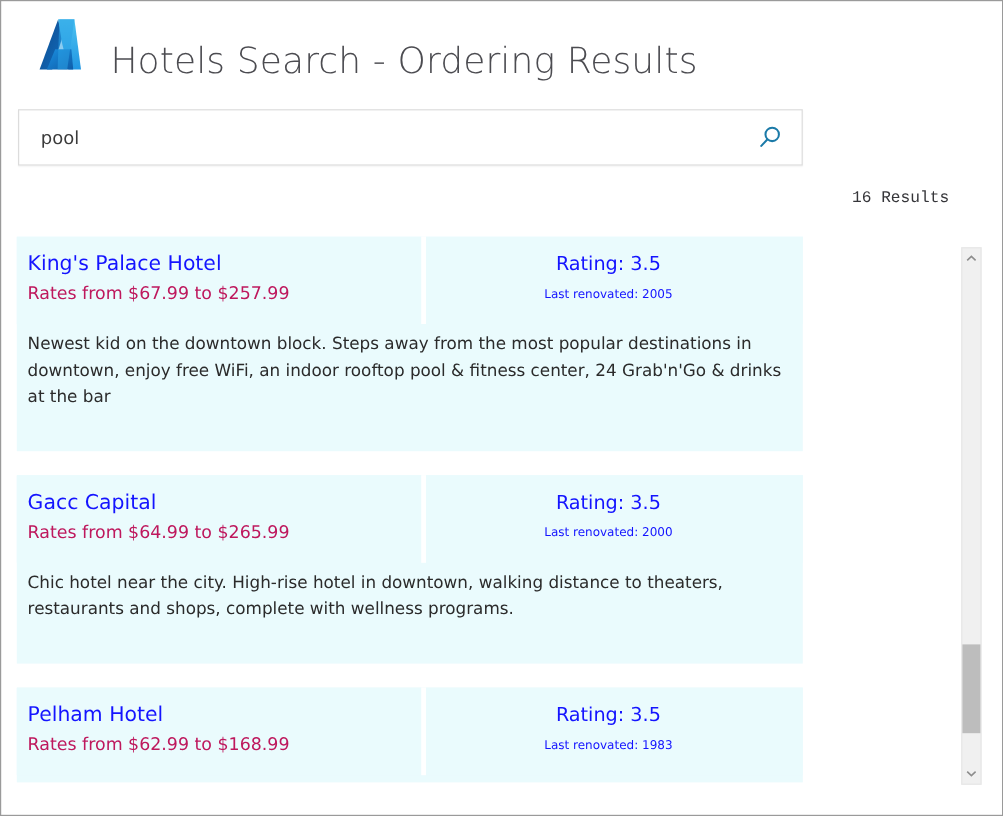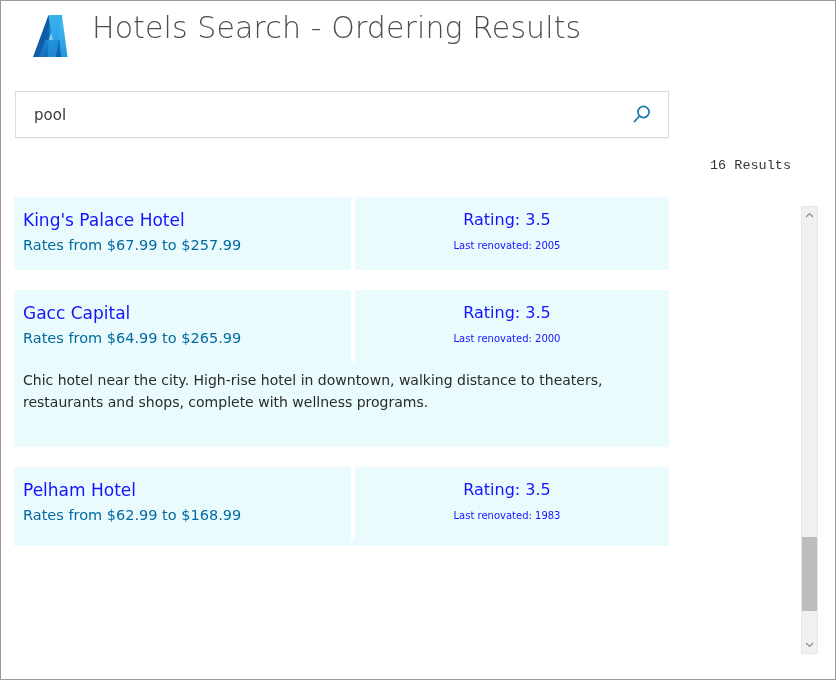--- a/index.html
+++ b/index.html
@@ -24,21 +24,21 @@
     left: 0;
     top: 0;
     width: 790px;
     height: 678px;
     box-sizing: border-box;
   }
 
   
   .header {
     display: flex;
-    align-items: flex-start;
+    align-items: flex-end;
     padding: 9px 0 0 20px;
     height: 68px;
     box-sizing: border-box;
   }
   .logo {
     width: 58px;
     height: 58px;
     flex: 0 0 58px;
     display: block;
   }
@@ -138,21 +138,21 @@
   .hotel-rating {
     font-family: "DejaVu Sans", sans-serif;
     font-size: 16px;
     color: #1414ff;
     line-height: 26px;
     white-space: nowrap;
   }
   .hotel-rates {
     font-family: "DejaVu Sans", sans-serif;
     font-size: 14.5px;
-    color: #0369a1;
+    color: #be185d;
     line-height: 25px;
     white-space: nowrap;
   }
   .hotel-renovated {
     font-family: "DejaVu Sans", sans-serif;
     font-size: 10px;
     color: #1414ff;
     line-height: 25px;
     white-space: nowrap;
   }
@@ -253,20 +253,21 @@
             <div class="card-col left">
               <div class="hotel-name">King's Palace Hotel</div>
               <div class="hotel-rates">Rates from $67.99 to $257.99</div>
             </div>
             <div class="card-gap"></div>
             <div class="card-col right">
               <div class="hotel-rating">Rating: 3.5</div>
               <div class="hotel-renovated">Last renovated: 2005</div>
             </div>
           </div>
+          <div class="card-desc">Newest kid on the downtown block.  Steps away from the most popular destinations in downtown, enjoy free WiFi, an indoor rooftop pool &amp; fitness center, 24 Grab'n'Go &amp; drinks at the bar</div>
         </div>
 
         <div class="result-card">
           <div class="card-head">
             <div class="card-col left">
               <div class="hotel-name">Gacc Capital</div>
               <div class="hotel-rates">Rates from $64.99 to $265.99</div>
             </div>
             <div class="card-gap"></div>
             <div class="card-col right">

